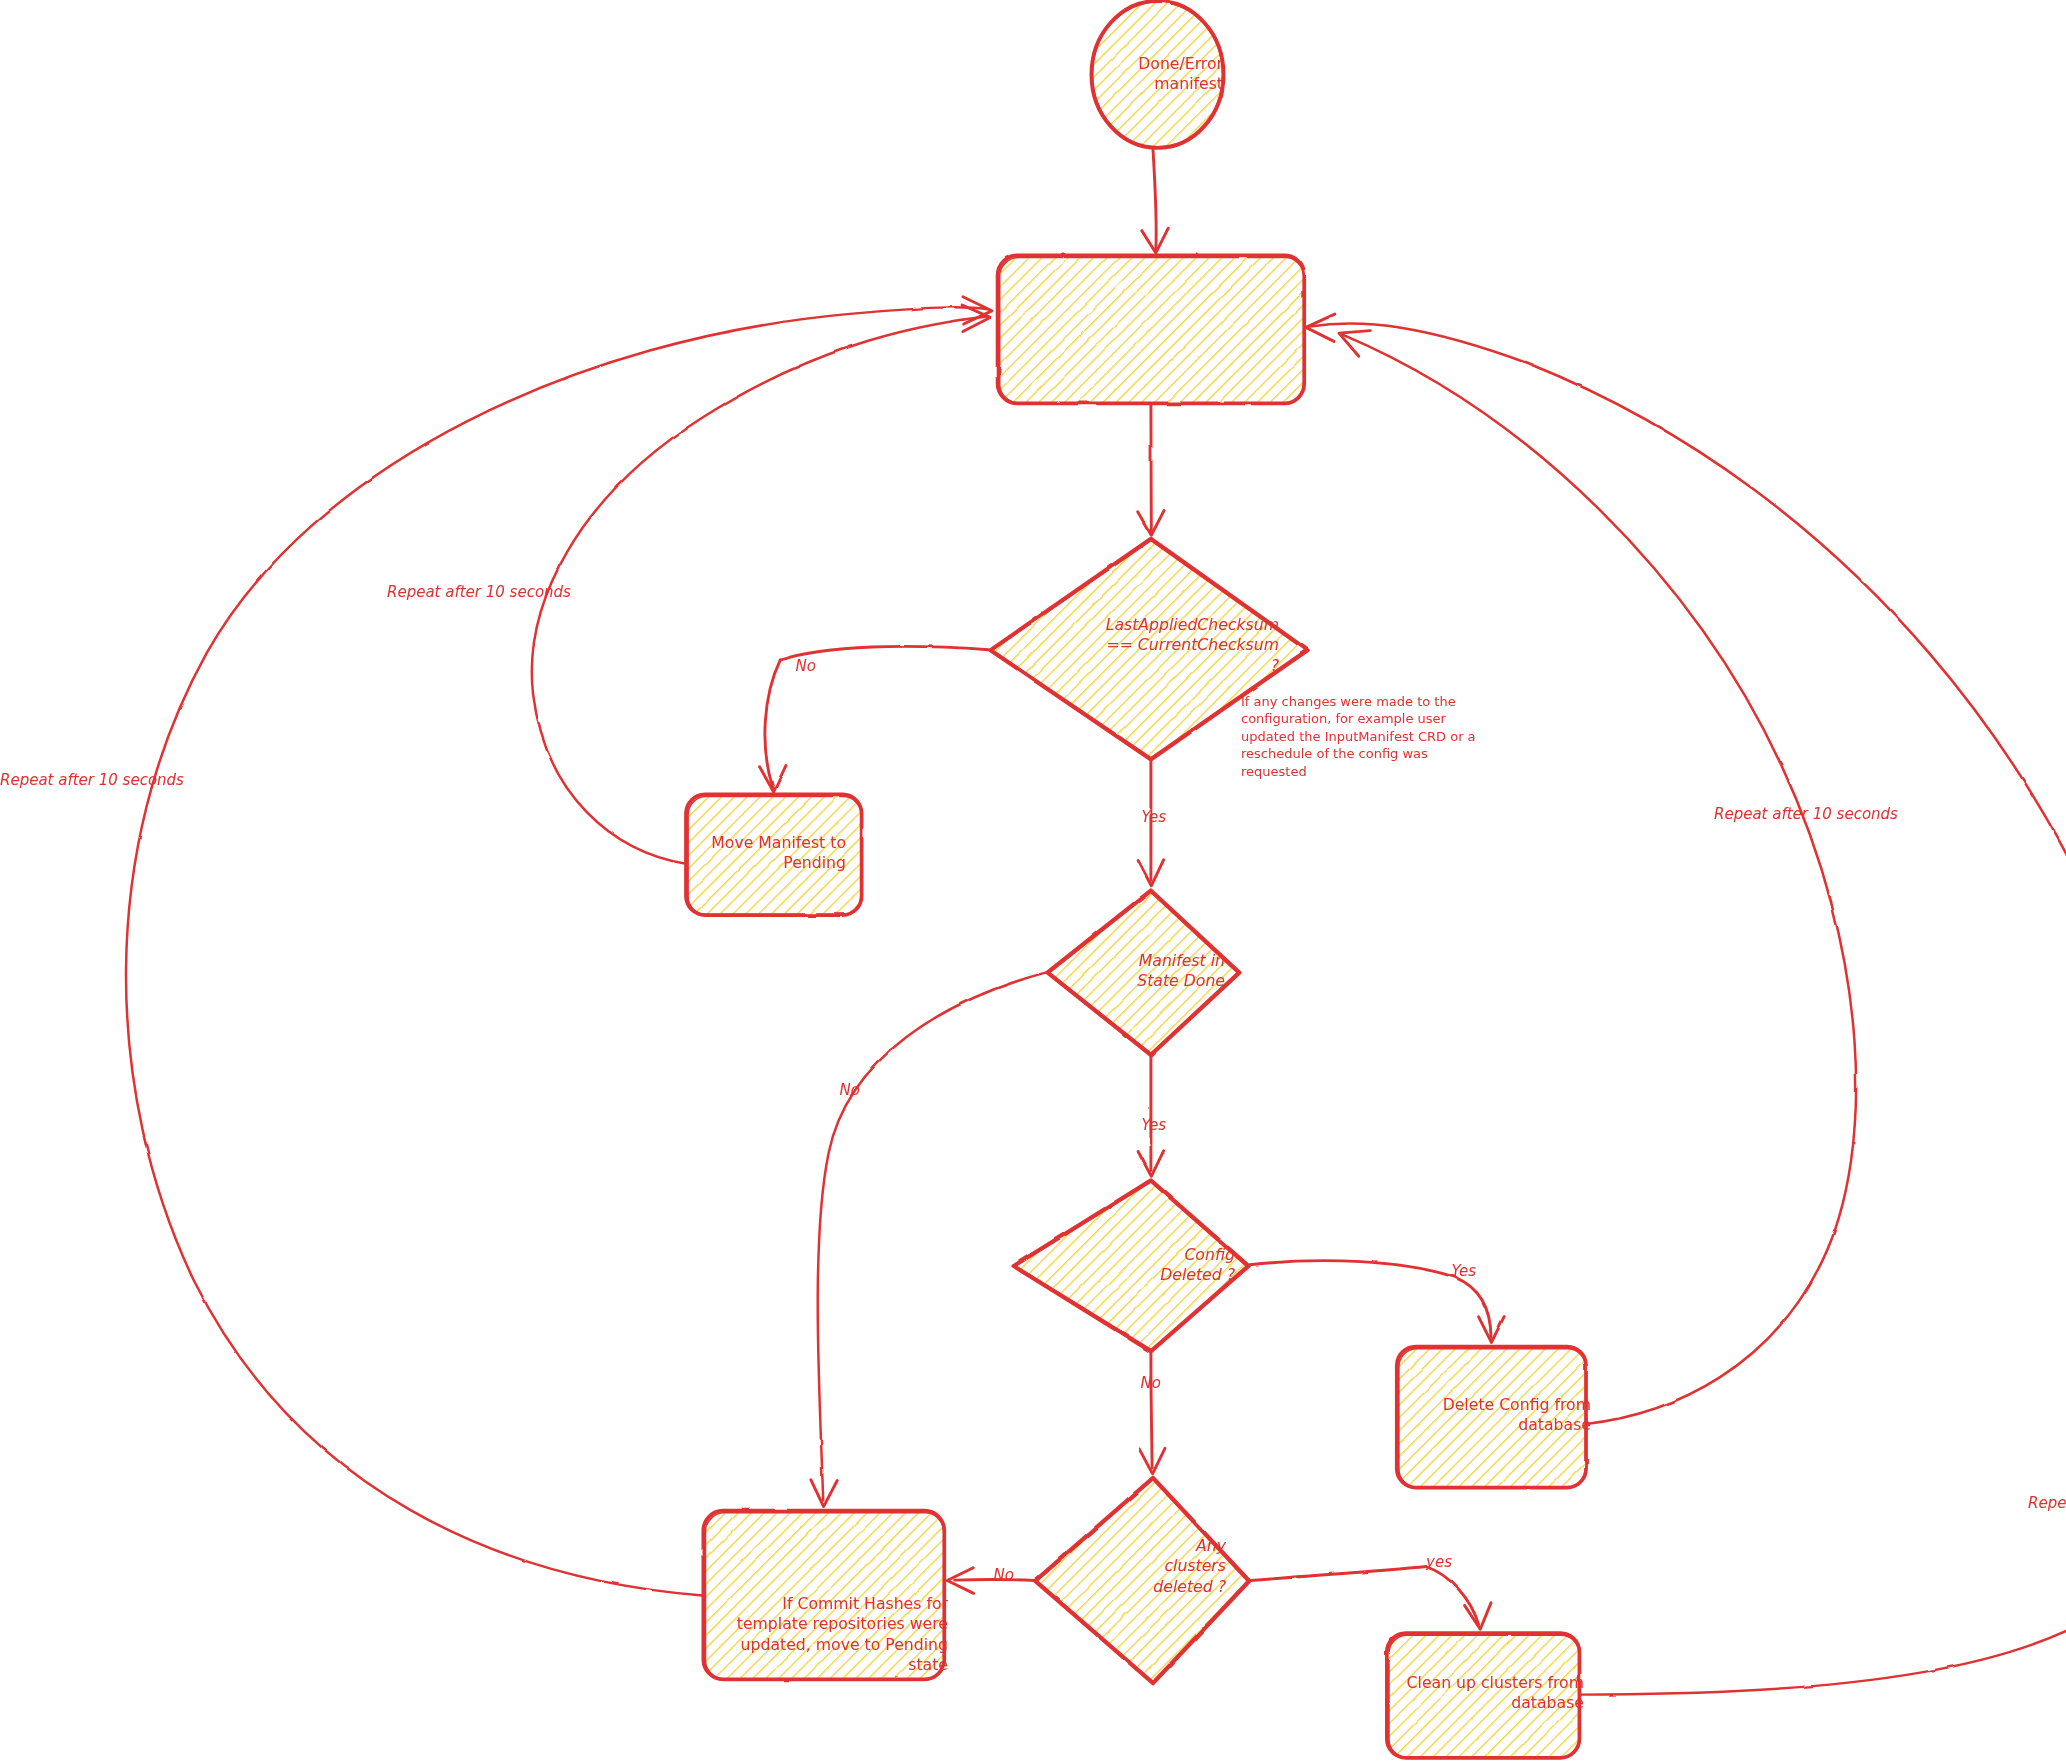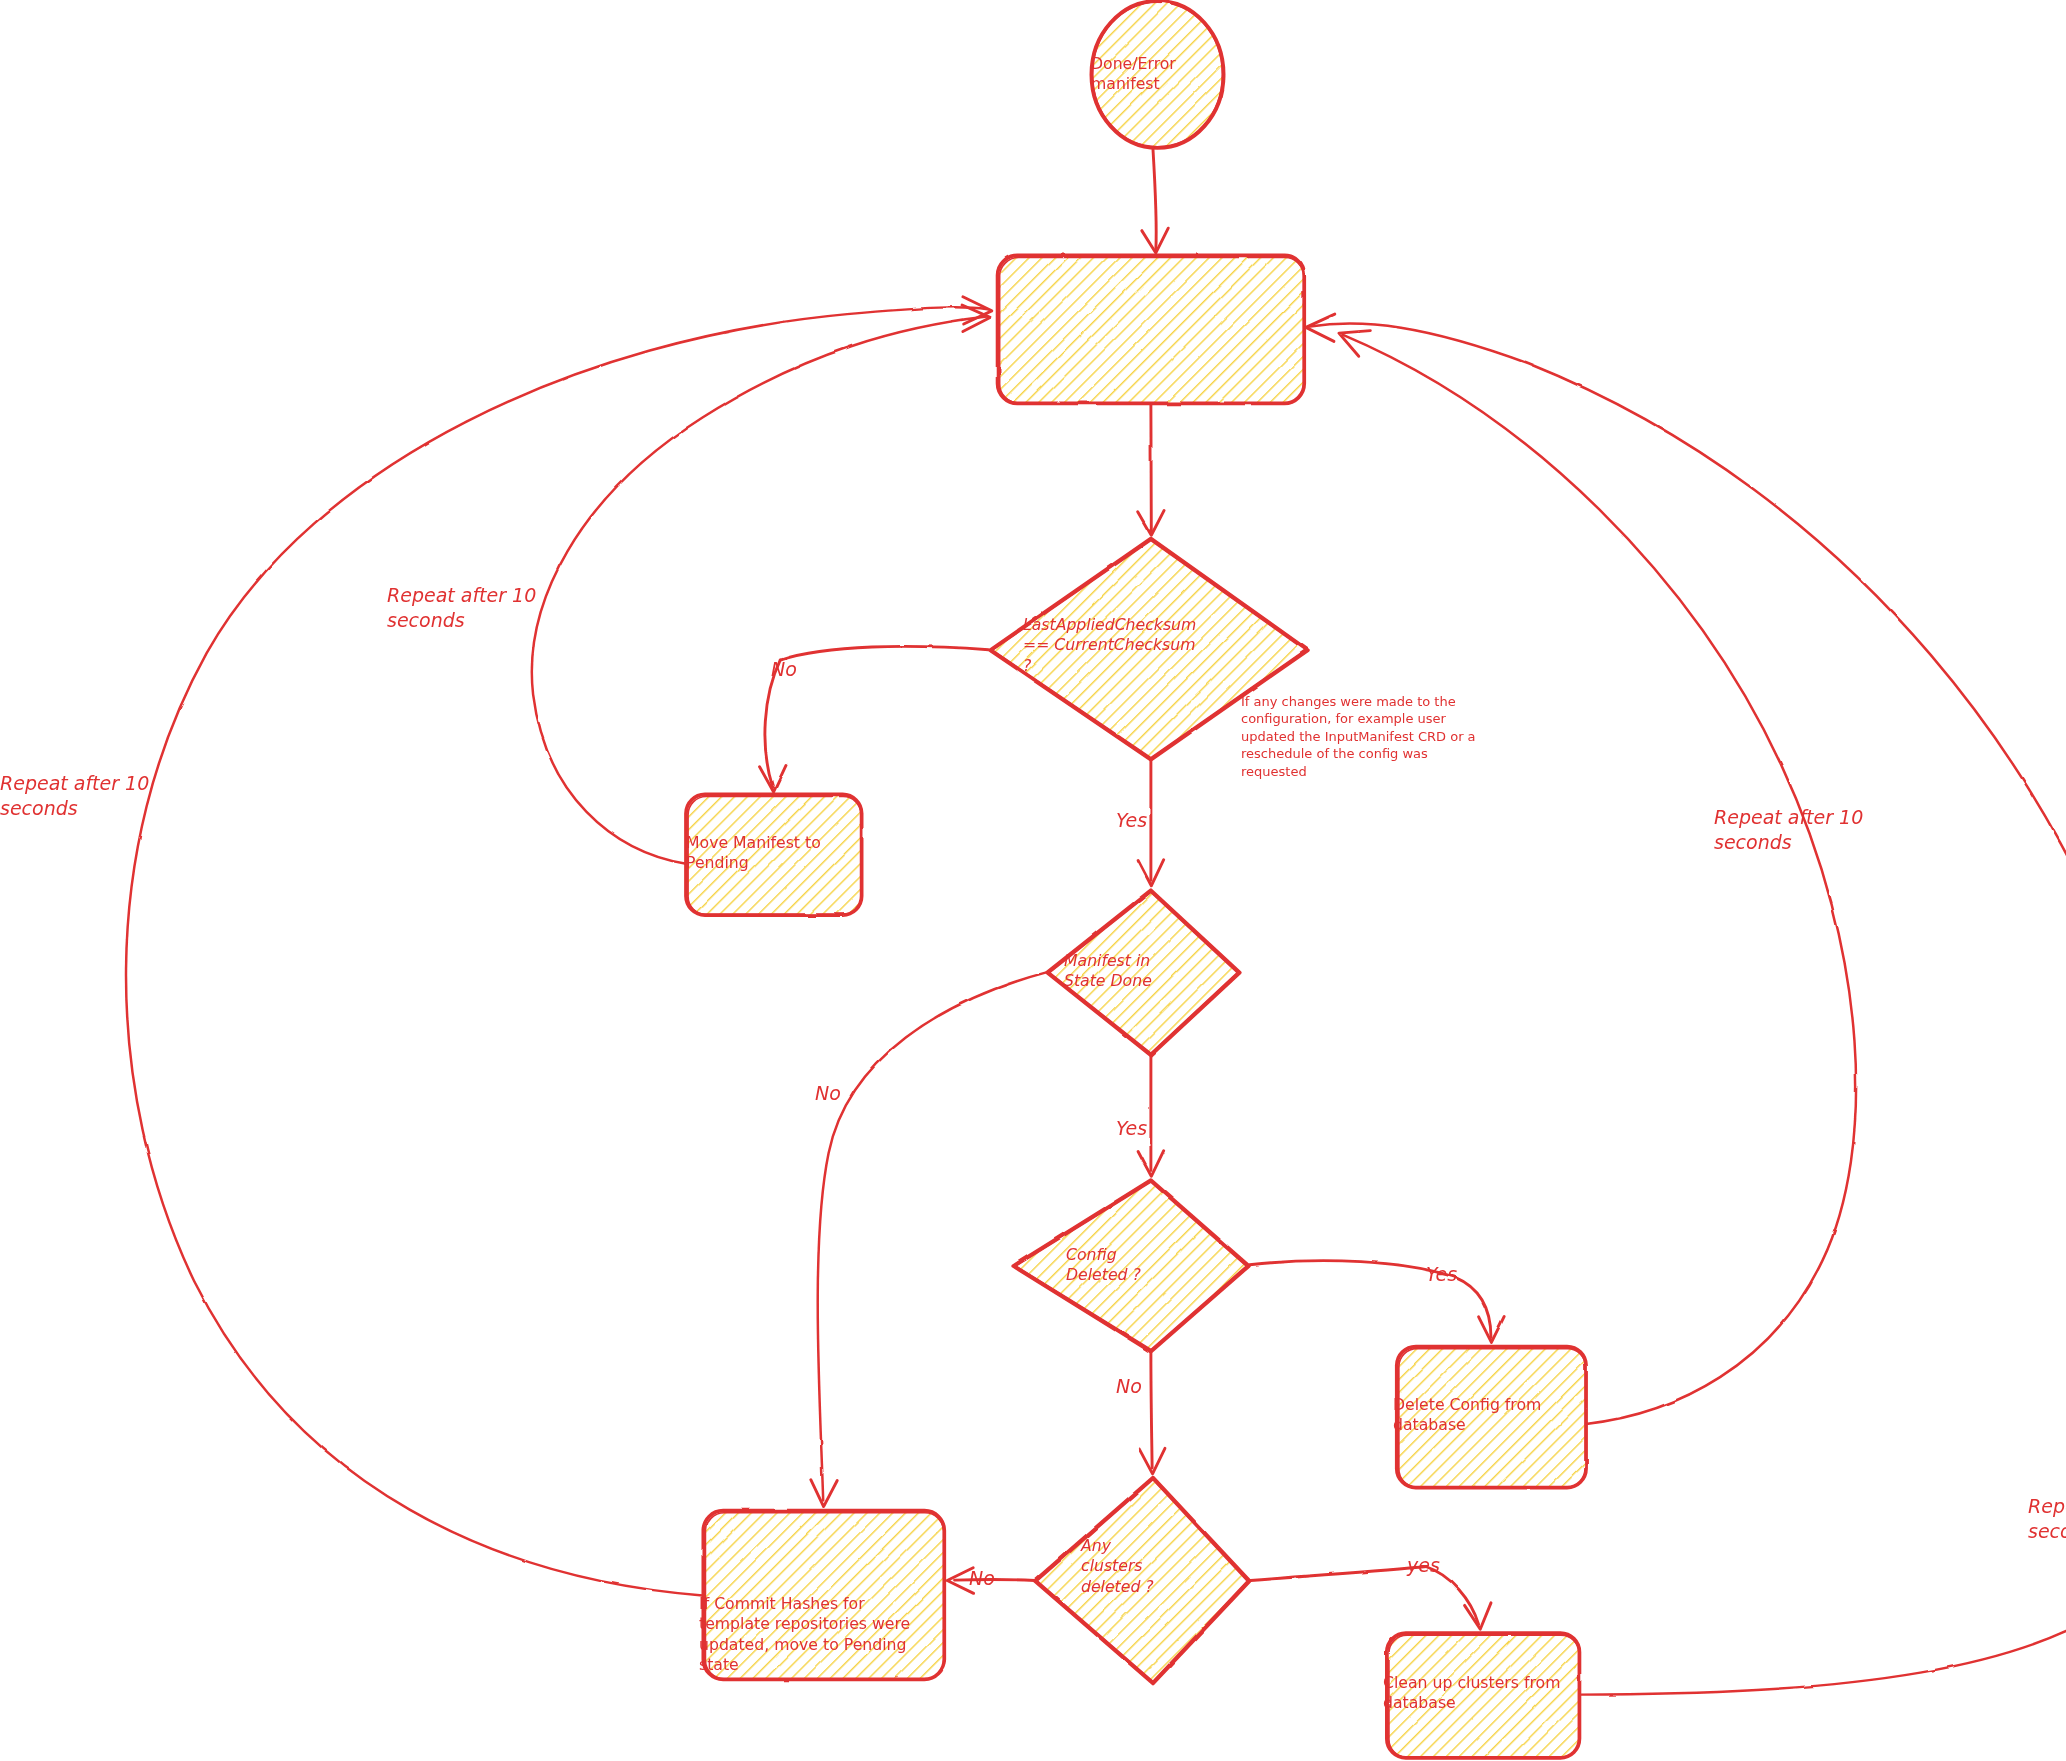--- a/index.html
+++ b/index.html
@@ -24,28 +24,28 @@
     top: 0;
     width: 2246px;
     height: 1762px;
   }
   .node-label,
   .edge-label,
   .note {
     position: absolute;
     color: #e03131;
     font-family: "DejaVu Sans", sans-serif;
-    text-align: left;
+    text-align: right;
     line-height: 1.30;
     white-space: pre-line;
     pointer-events: none;
     user-select: none;
   }
   .node-label { font-size: 15.7px; }
-  .edge-label { font-size: 19px; }
+  .edge-label { font-size: 15px; }
   .note {
     font-size: 13px;
     text-align: left;
     line-height: 1.34;
   }
   .italic { font-style: italic; }
   .shape-hit {
     position: absolute;
   }
 </style>

